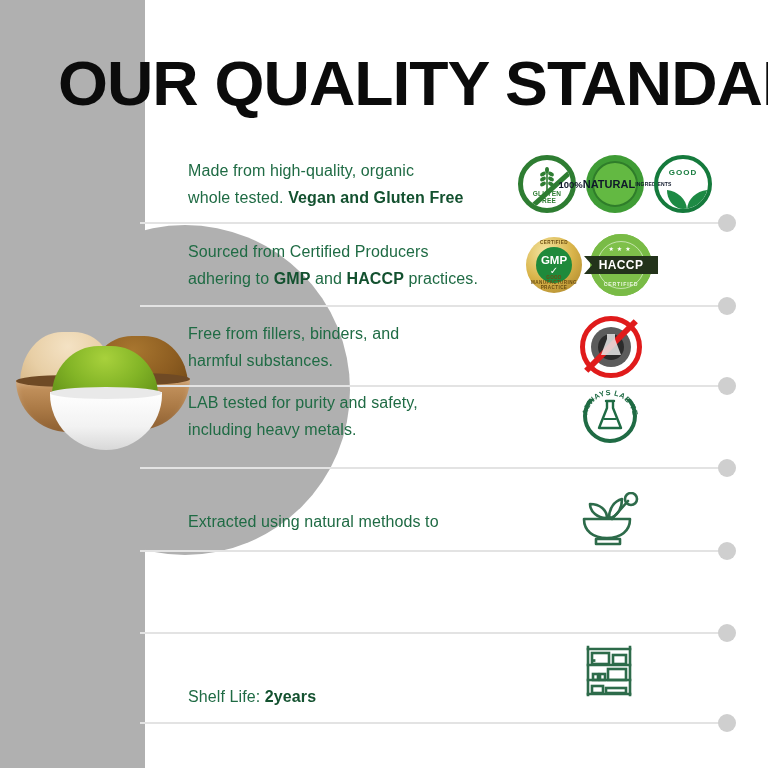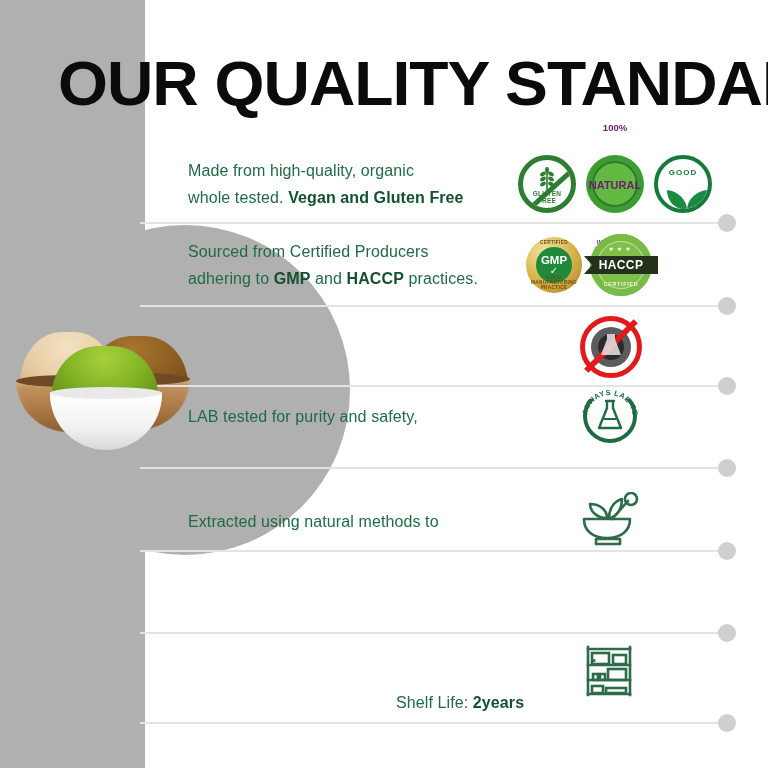--- a/index.html
+++ b/index.html
@@ -131,23 +131,22 @@
   
   .b-natural{
     width:58px;height:58px;border-radius:50%;
     background:#3f9c35;
     display:flex;align-items:center;justify-content:center;
   }
   .b-natural .inner{
     width:46px;height:46px;border-radius:50%;
     background:#63b942;
     border:2px solid #2f7d2a;
-    display:flex;flex-direction:column;align-items:center;justify-content:center;
-    color:#701a75;
-    gap:48px;
+    display:flex;flex-direction:row;align-items:center;justify-content:center;
+    color:#0f172a;
   }
   .b-natural .l1{ font-size:9.5px;font-weight:bold;line-height:9px; }
   .b-natural .l2{ font-size:11px;font-weight:bold;line-height:11px; }
   .b-natural .l3{ font-size:5px;font-weight:bold;line-height:6px;letter-spacing:.2px; }
 
   
   .b-vegan{
     width:58px;height:58px;border-radius:50%;
     border:4px solid #157a3c; overflow:hidden;
   }
@@ -370,39 +369,44 @@
         </div>
 
       </div>
     </div>
   </div>
   <div class="divider" style="top:305px;"></div>
   <div class="divider-dot" style="top:297px;"></div>
 
   <div class="row" style="top:309px;height:75px;">
     <div class="row-inner">
+      <div class="row-text">
+        <span>Free from fillers, binders, and</span><br>
+        <span>harmful substances.</span>
+      </div>
       <div class="row-icons" style="left:440px;">
         <div class="badge b-nochem">
           <div class="grey"></div>
           <svg width="30" height="30" viewBox="0 0 30 30" style="position:absolute;left:16px;top:16px;z-index:2;">
             <path d="M11 2 h8 v5 l6 16 h-20 l6 -16 z" fill="#e8e8e8" opacity=".85"></path>
           </svg>
           <div class="circle"></div>
           <div class="bar"></div>
         </div>
       </div>
     </div>
   </div>
   <div class="divider" style="top:385px;"></div>
   <div class="divider-dot" style="top:377px;"></div>
 
   <div class="row" style="top:377px;height:78px;">
     <div class="row-inner">
       <div class="row-text">
         <span>LAB tested for purity and safety,</span><br>
+        <span>including heavy metals.</span>
       </div>
       <div class="row-icons" style="left:440px;">
         <div class="badge b-lab">
           <div class="c"></div>
           <svg class="arc-txt" viewBox="0 0 60 60">
             <defs>
               <path id="labarc" d="M7,32 A23,23 0 0 1 53,32"></path>
             </defs>
             <text font-family="Liberation Sans, sans-serif" font-size="7.4" font-weight="bold" fill="#1f6b44" letter-spacing="0.6">
               <textPath href="#labarc" startOffset="4%">ALWAYS LAB TESTED</textPath>
@@ -440,21 +444,21 @@
       </div>
     </div>
   </div>
   <div class="divider" style="top:550px;"></div>
   <div class="divider-dot" style="top:542px;"></div>
 
   <div class="divider" style="top:632px;"></div>
   <div class="divider-dot" style="top:624px;"></div>
 
   <div class="row" style="top:636px;height:86px;">
-    <div class="row-inner" style="align-items:flex-end;padding-bottom:6px;justify-content:flex-end;">
+    <div class="row-inner" style="align-items:flex-end;padding-bottom:12px;">
       <div class="row-text">
         <span>Shelf Life: </span><b>2years</b>
       </div>
       <div class="row-icons" style="left:440px;align-items:flex-start;padding-top:6px;">
         <div class="badge b-shelf">
           <svg width="58" height="58" viewBox="0 0 58 58">
             <g stroke="#2d6b4a" stroke-width="2.6" fill="none" stroke-linecap="square">
               <path d="M8 5 v48 M50 5 v48"></path>
               <path d="M8 7 h42 M8 23 h42 M8 38 h42 M8 52 h42"></path>
               <rect x="12" y="11" width="17" height="11"></rect>

